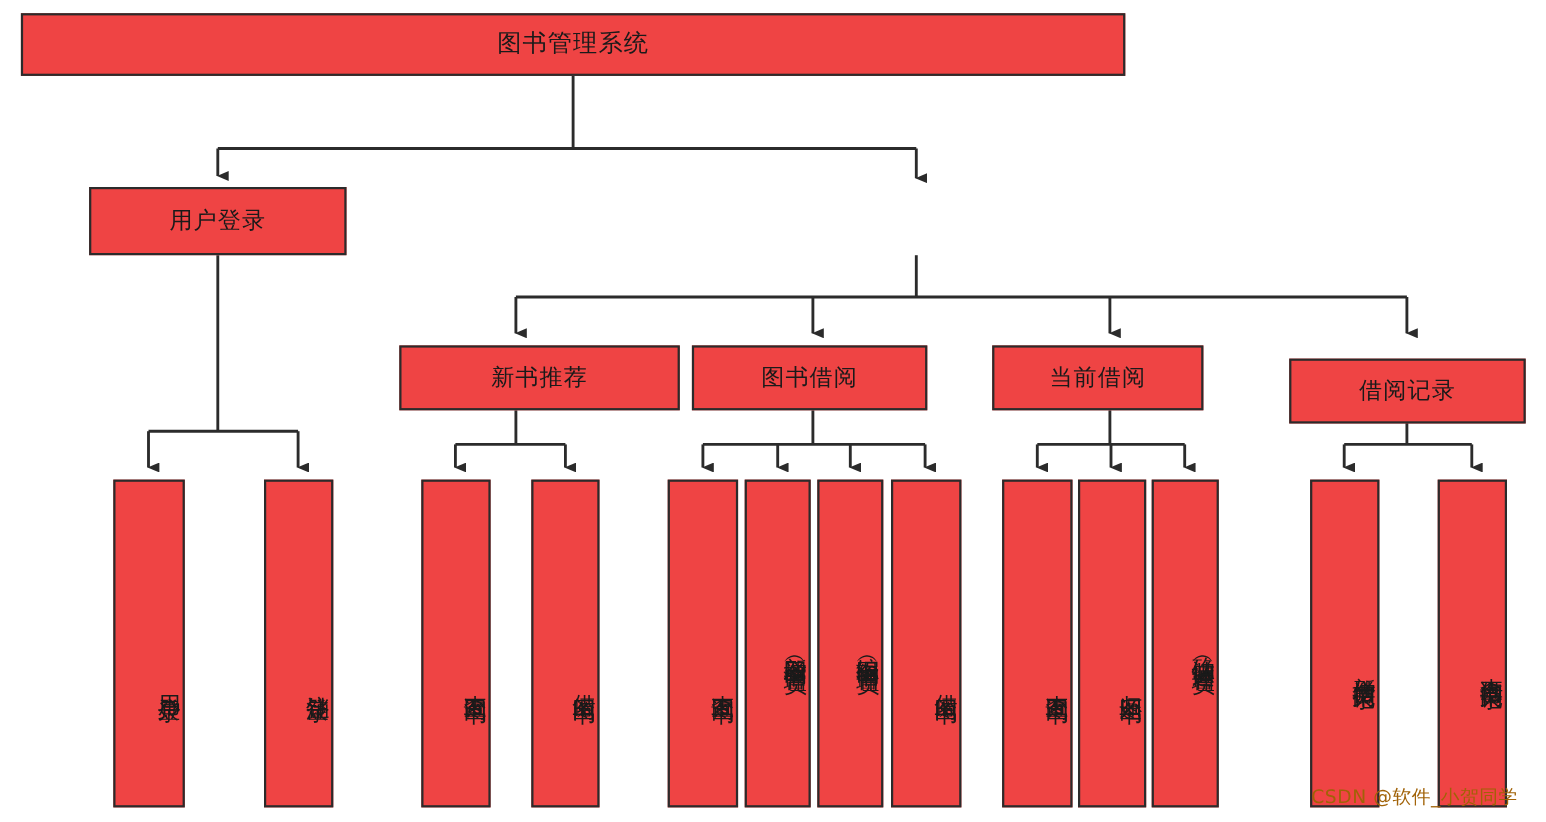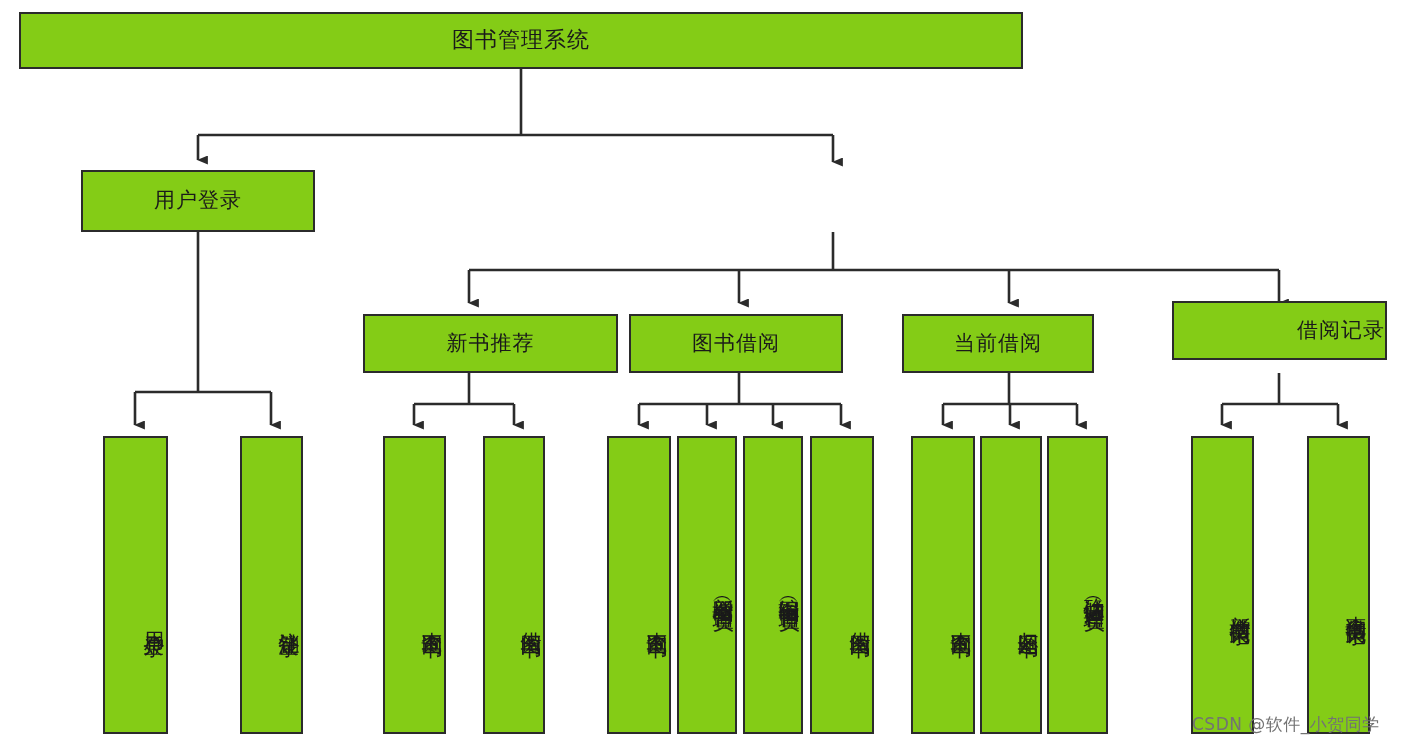--- a/index.html
+++ b/index.html
@@ -22,21 +22,21 @@
     position: absolute;
     left: 0;
     top: 0;
     width: 1405px;
     height: 747px;
   }
   .node {
     position: absolute;
     box-sizing: border-box;
     border: 2.5px solid #2b2b2b;
-    background: #84cc16;
+    background: #ef4444;
     display: flex;
     align-items: center;
     justify-content: center;
     color: #1a1a1a;
     line-height: 1.22;
   }
   .node.horiz {
     font-size: 21px;
     letter-spacing: 1px;
   }
@@ -57,21 +57,21 @@
     text-align: start;
   }
   .node.root {
     font-size: 22px;
   }
   #watermark {
     position: absolute;
     left: 1192px;
     top: 713px;
     font-size: 17px;
-    color: #737373;
+    color: #a16207;
     white-space: nowrap;
     pointer-events: none;
     letter-spacing: 0.5px;
   }
 </style>
 </head>
 <body>
 
 <div id="diagram-root">
 
@@ -139,21 +139,21 @@
   </div>
 
   <div class="node horiz" style="left:629px; top:314px; width:214px; height:59px;">
     <span>图书借阅</span>
   </div>
 
   <div class="node horiz" style="left:902px; top:314px; width:192px; height:59px;">
     <span>当前借阅</span>
   </div>
 
-  <div class="node horiz" style="left:1172px; top:301px; width:215px; height:59px;justify-content:flex-end;">
+  <div class="node horiz" style="left:1172px; top:326px; width:215px; height:59px;">
     <span>借阅记录</span>
   </div>
 
   <div class="node vert" style="left:103px; top:436px; width:65px; height:298px; padding-top:68px;">
     <span class="vtext">用户登录</span>
   </div>
 
   <div class="node vert" style="left:240px; top:436px; width:63px; height:298px; padding-top:68px;">
     <span class="vtext">注销登录</span>
   </div>

